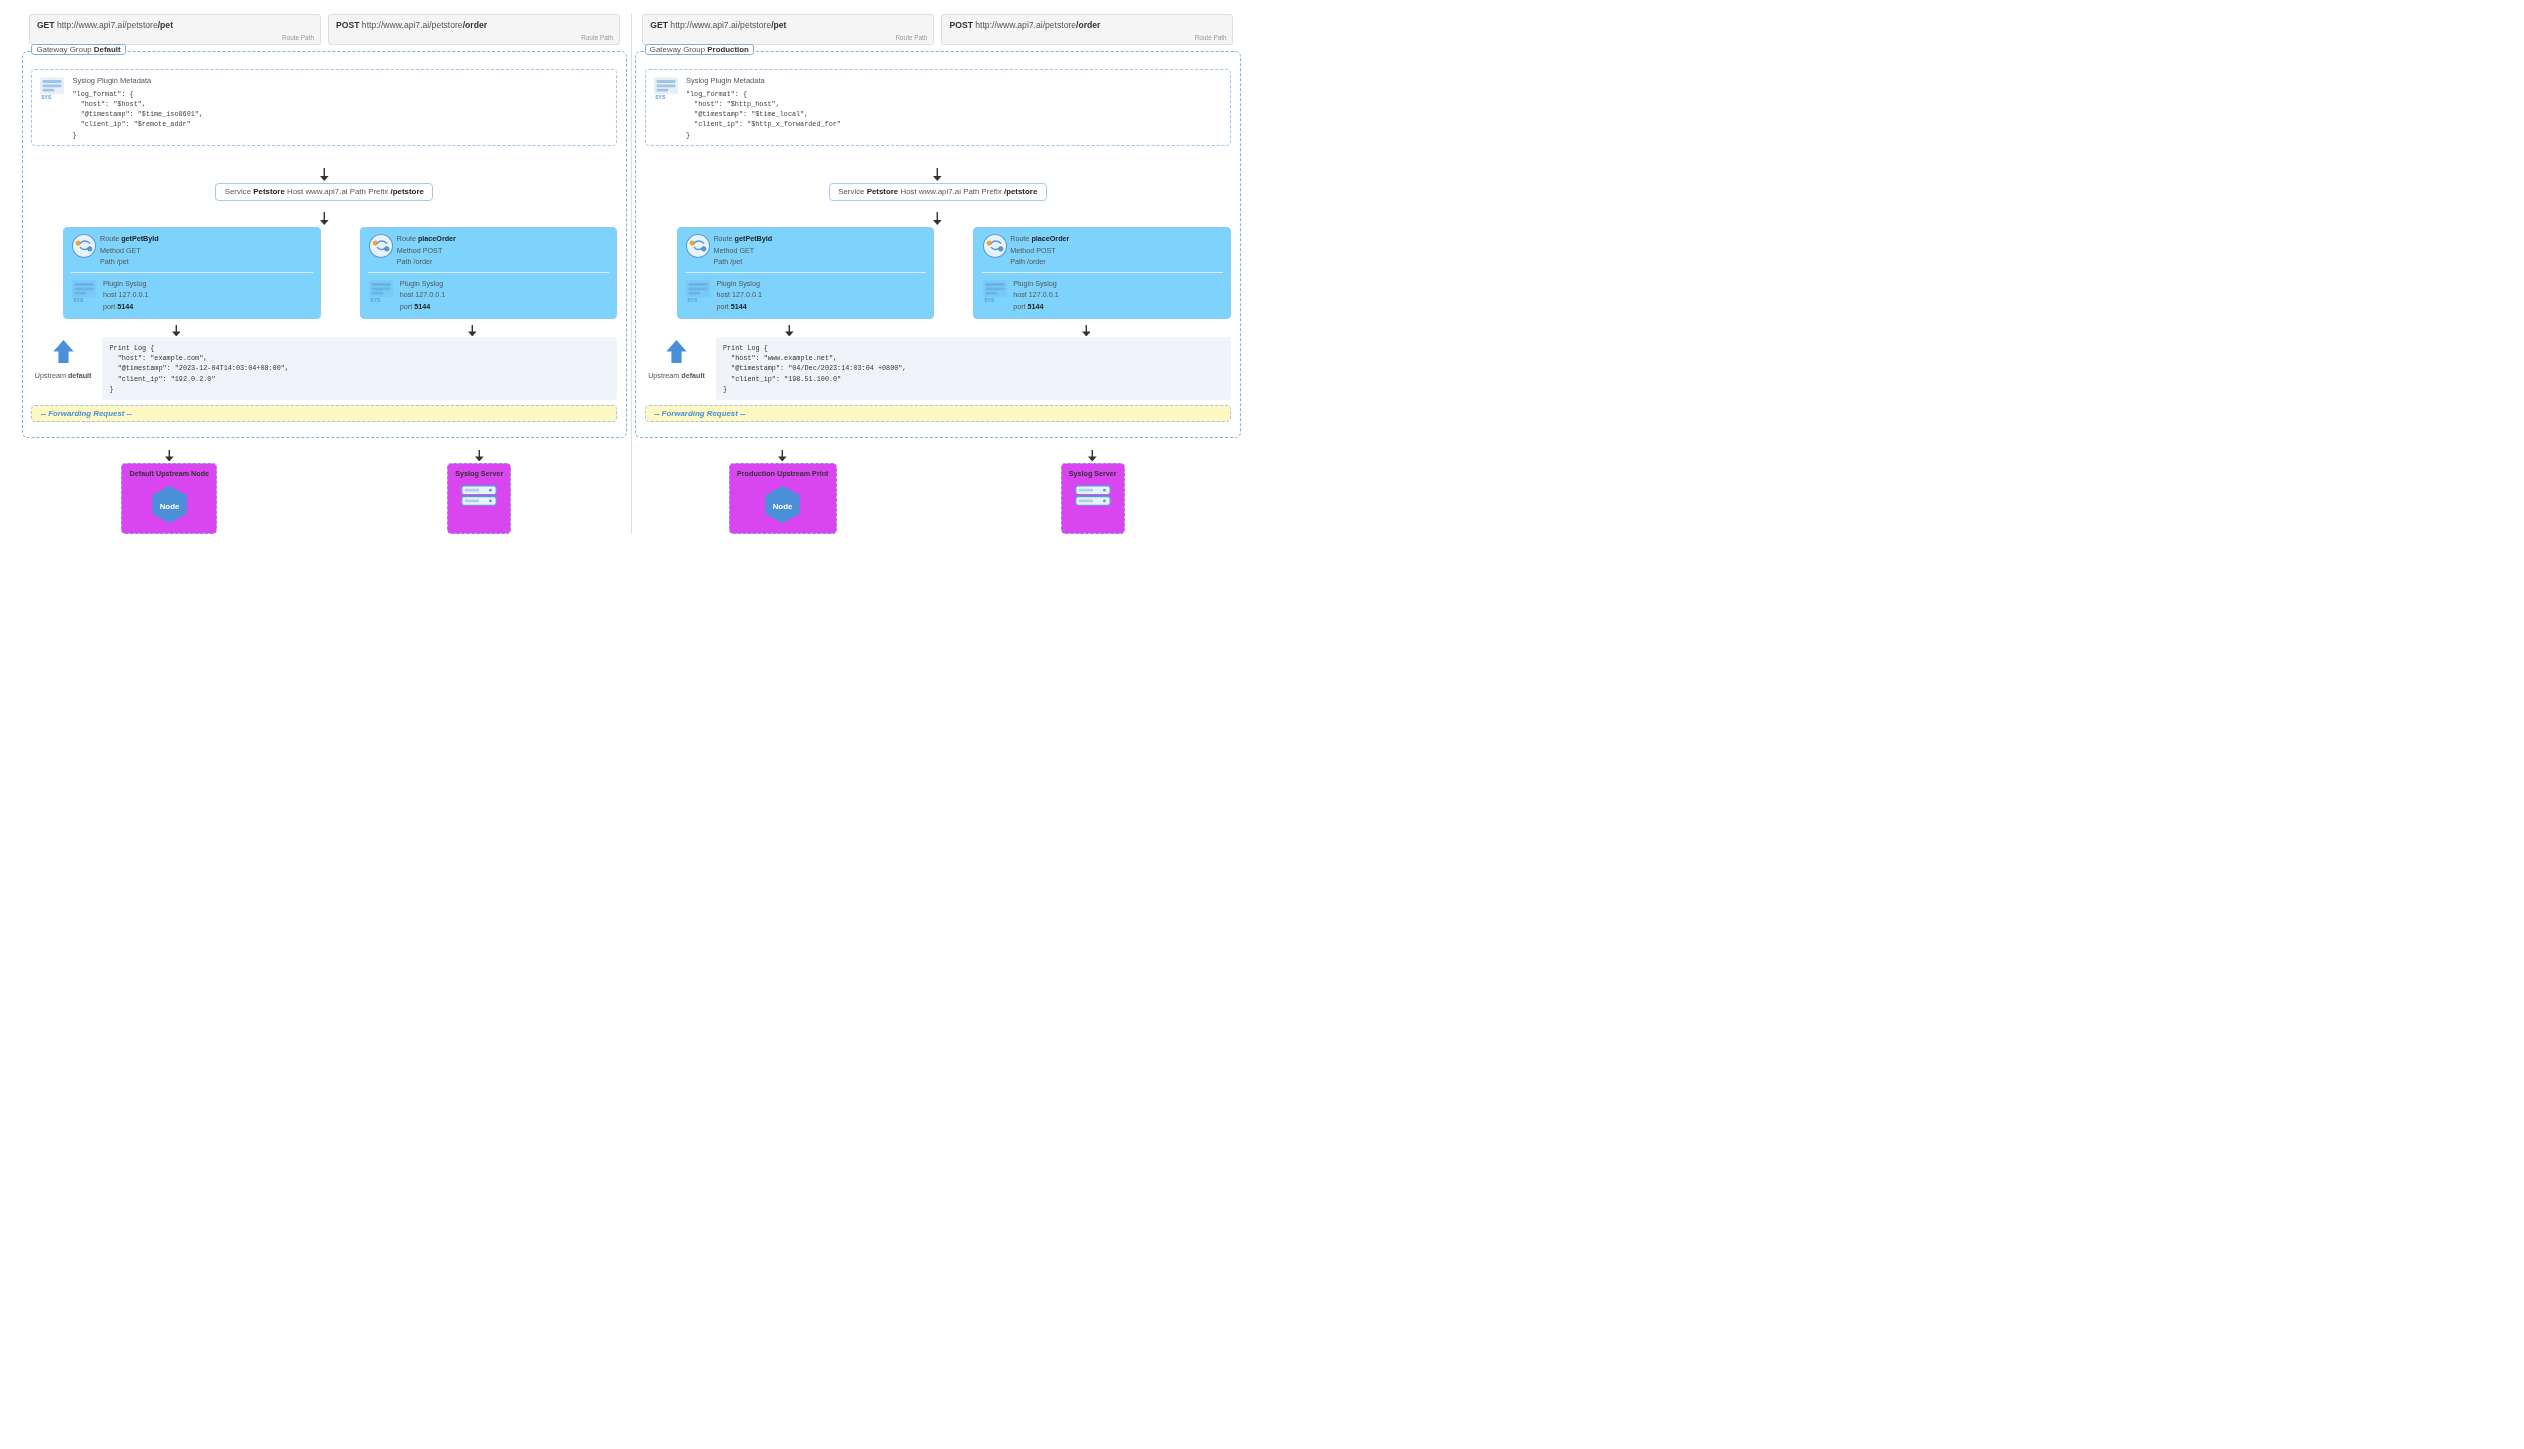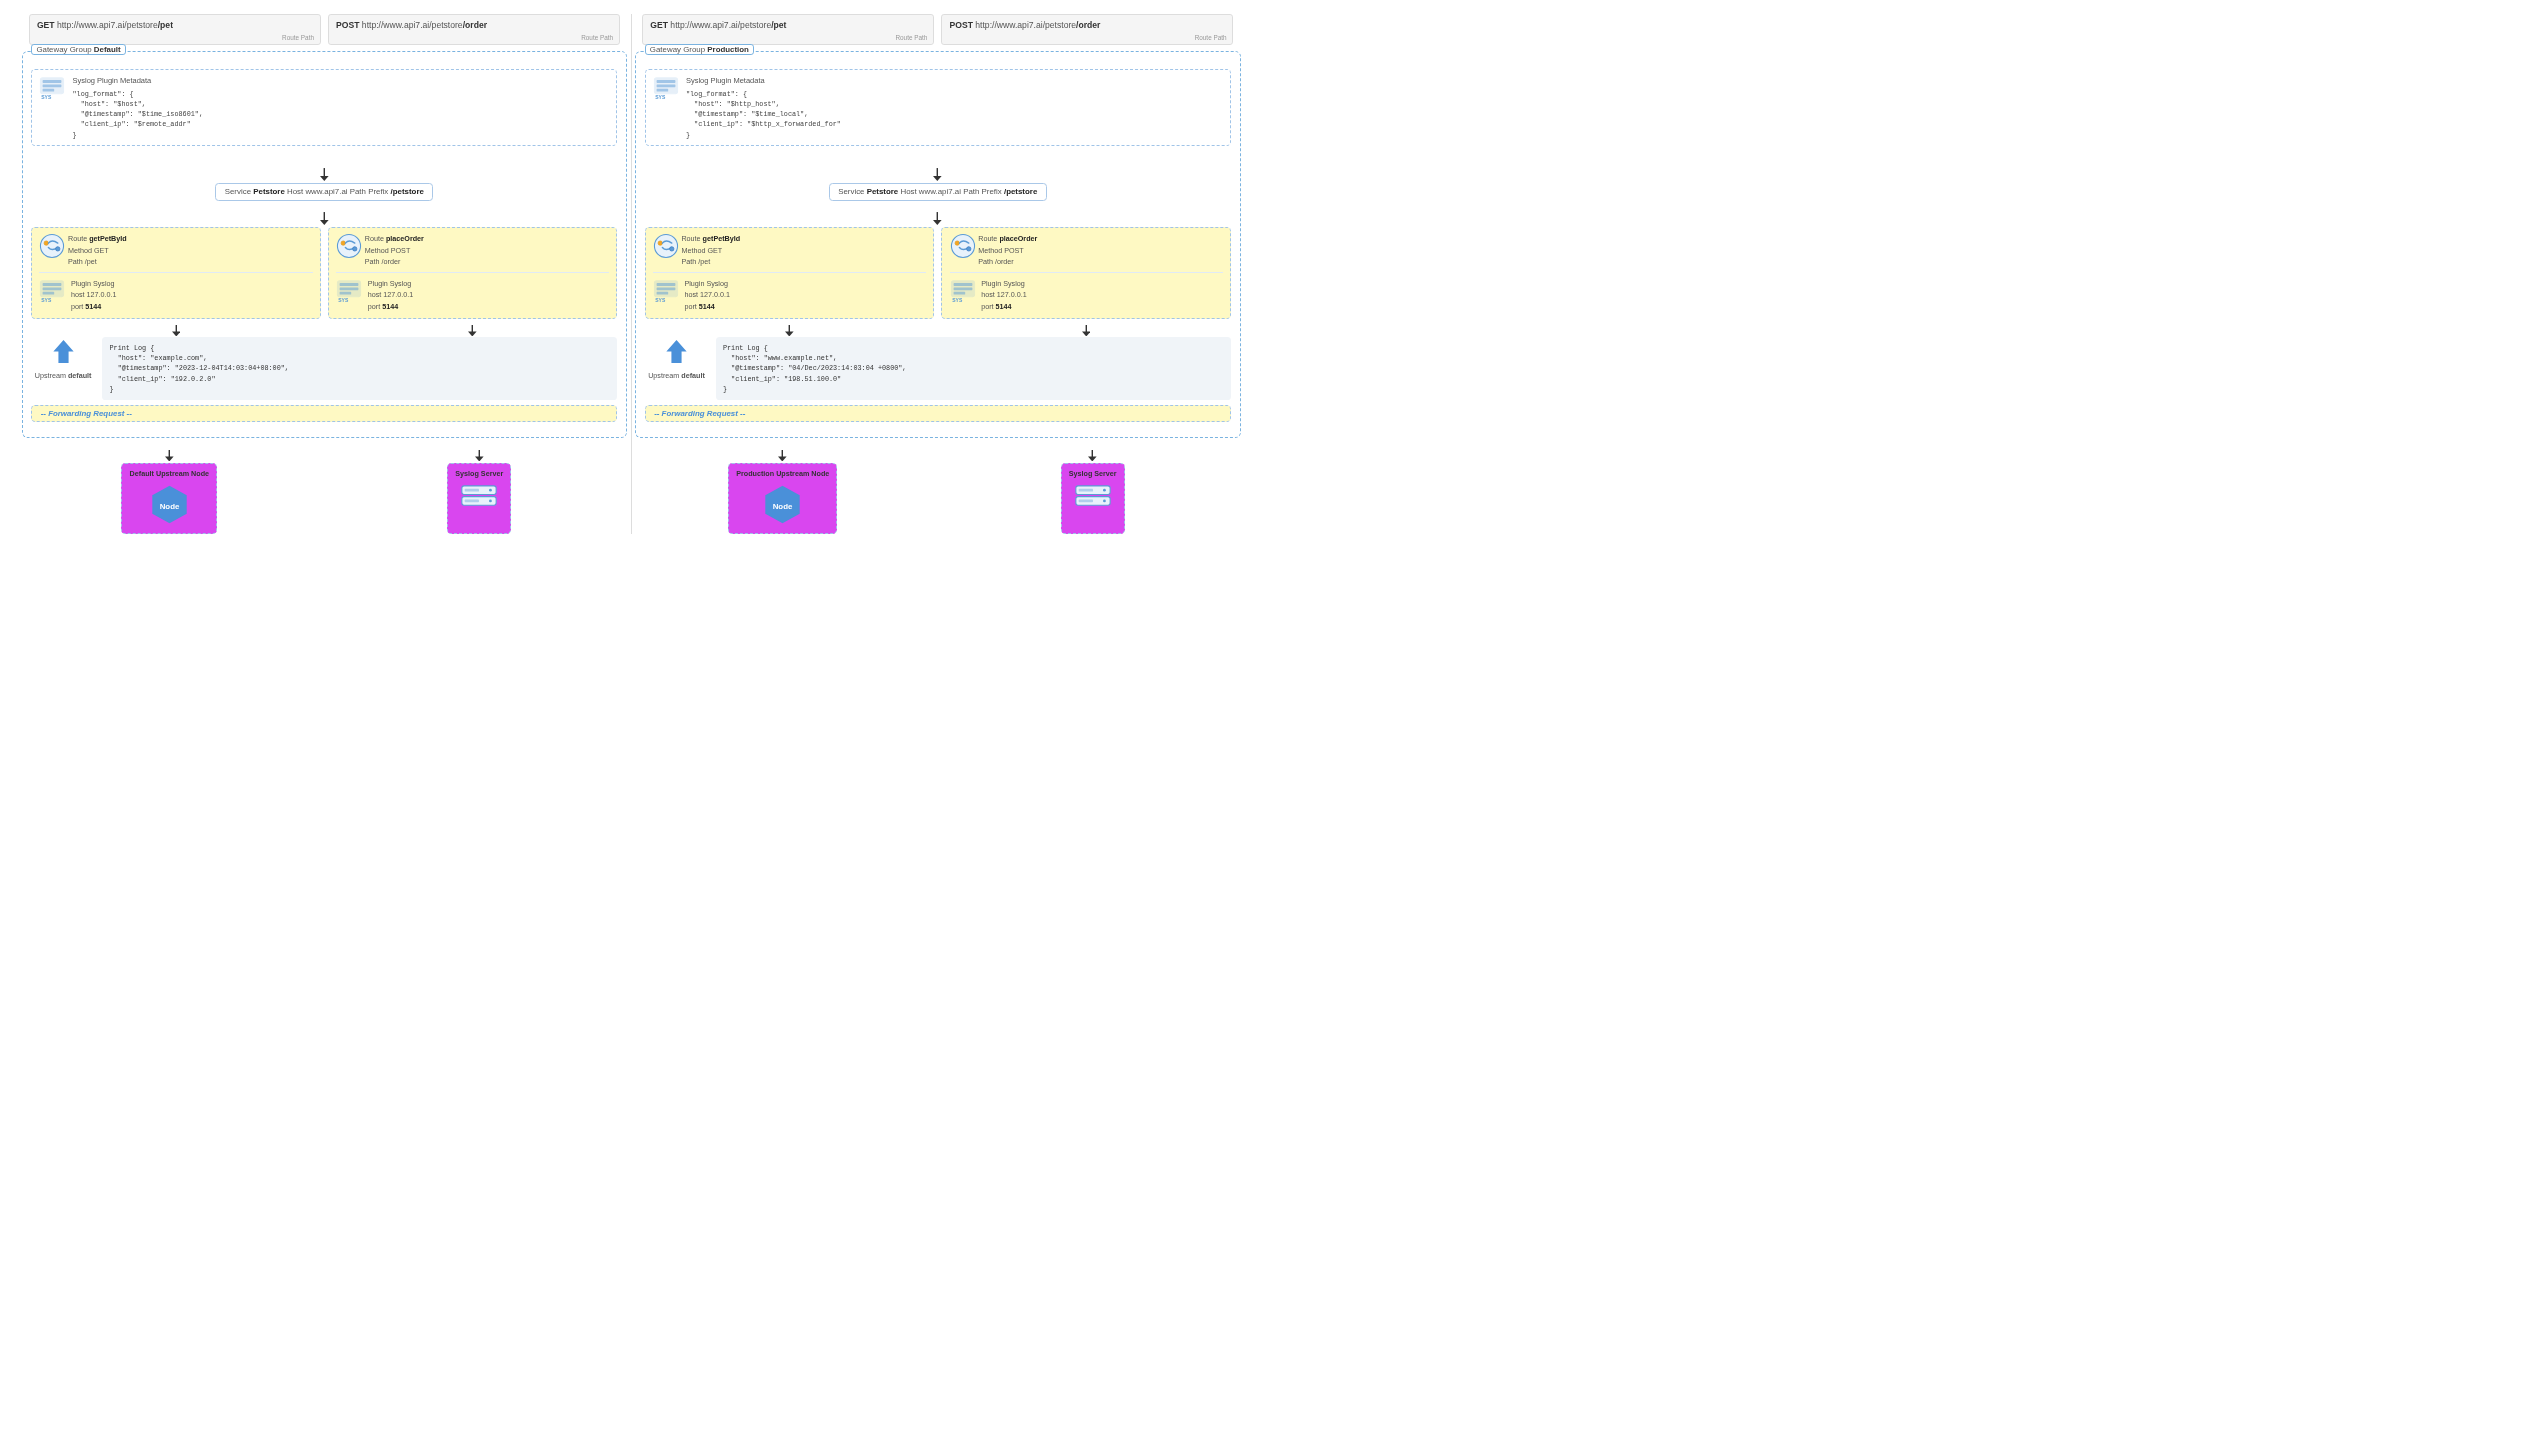--- a/index.html
+++ b/index.html
@@ -124,21 +124,22 @@
     .routes-row {
       display: flex;
       gap: 7.2px;
       margin-bottom: 5.7px;
     }
     .route-box {
       flex: 1;
       border: 1.1px dashed #a0c4e8;
       border-radius: 4.3px;
       padding: 5.7px 7.2px;
-      background: #fef9c3;
+      background: #7dd3fc;
+      margin-left: 32px;
     }
     .route-header {
       display: flex;
       align-items: flex-start;
       gap: 5.7px;
       margin-bottom: 4.3px;
     }
     .route-icon {
       width: 23px;
       height: 23px;
@@ -570,21 +571,21 @@
       </div>
       <div class="bottom-nodes">
         <div style="flex: 1 1 0%; display: flex; flex-direction: column; align-items: center;">
           <div style="display: flex; justify-content: center; margin: 1.4px 0px;">
             <svg width="8.6" height="11.5" viewBox="0 0 12 16">
               <line x1="6" y1="0" x2="6" y2="12" stroke="#333" stroke-width="2"></line>
               <polygon points="0,9 6,16 12,9" fill="#333"></polygon>
             </svg>
           </div>
           <div class="node-box">
-            <div class="node-box-title">Production Upstream Node</div>
+            <div class="node-box-title">Production Upstream Print</div>
             <div><svg width="43" height="43" viewBox="0 0 60 60" fill="none" xmlns="http://www.w3.org/2000/svg" style="font-size:11px">
     <polygon points="30,4 54,17 54,43 30,56 6,43 6,17" fill="#4a90d9"></polygon>
     <text x="50%" y="55%" text-anchor="middle" dominant-baseline="middle" font-family="Arial" font-size="11" font-weight="bold" fill="white">Node</text>
   </svg></div>
           </div>
         </div>
         <div style="flex: 1 1 0%; display: flex; flex-direction: column; align-items: center;">
           <div style="display: flex; justify-content: center; margin: 1.4px 0px;">
             <svg width="8.6" height="11.5" viewBox="0 0 12 16">
               <line x1="6" y1="0" x2="6" y2="12" stroke="#333" stroke-width="2"></line>

